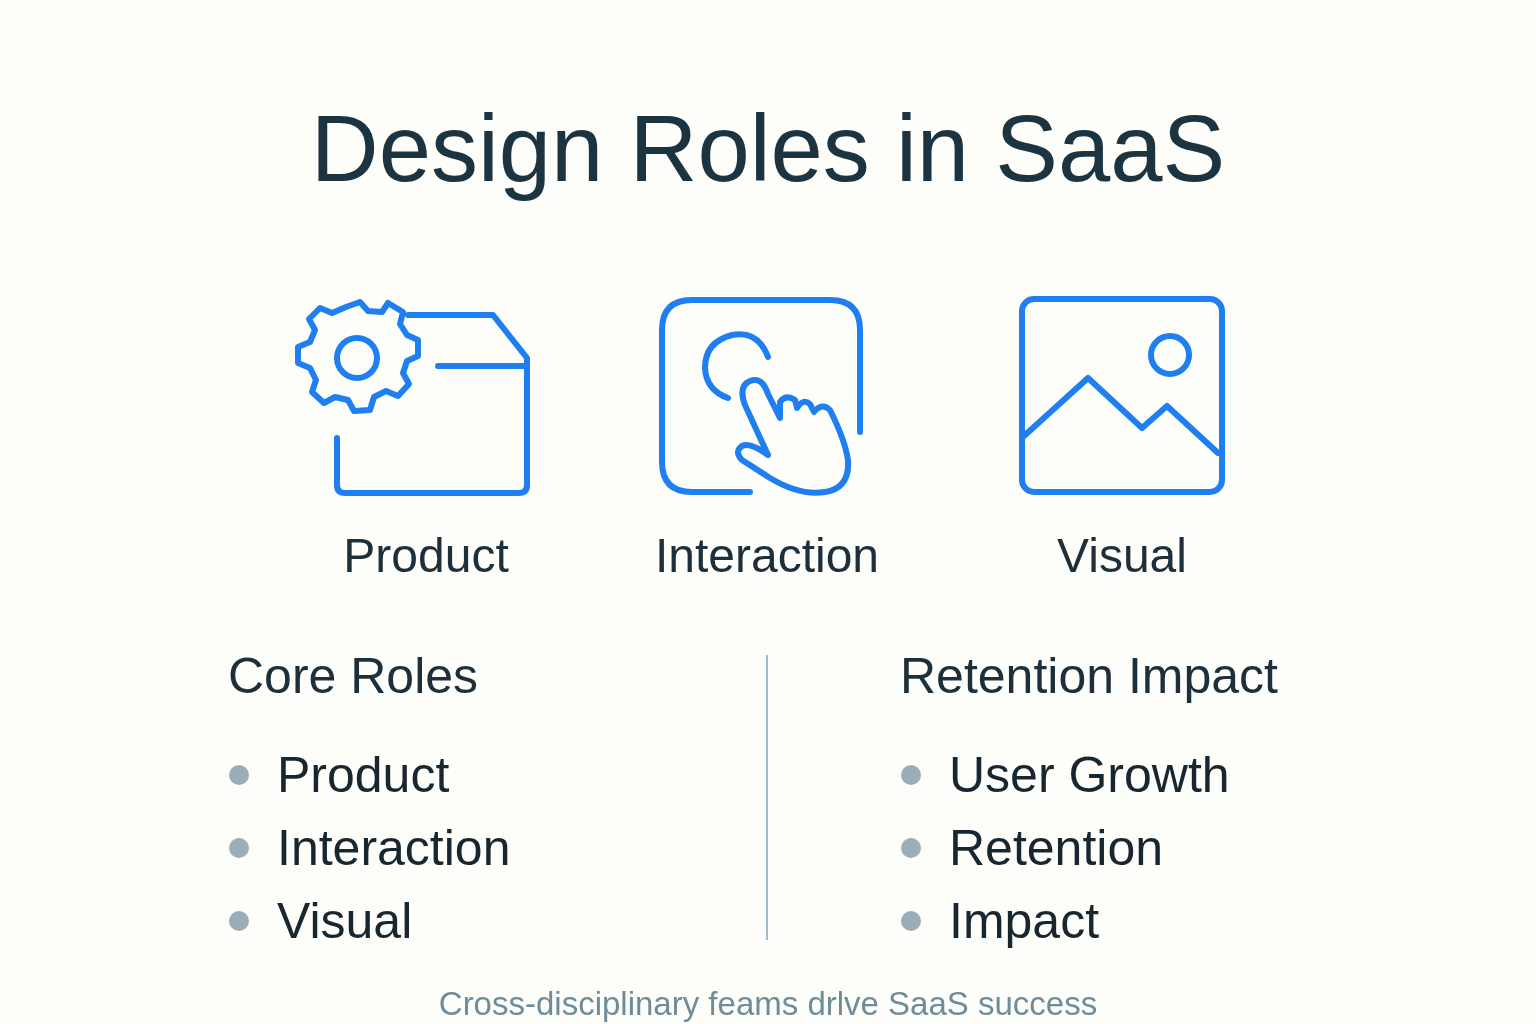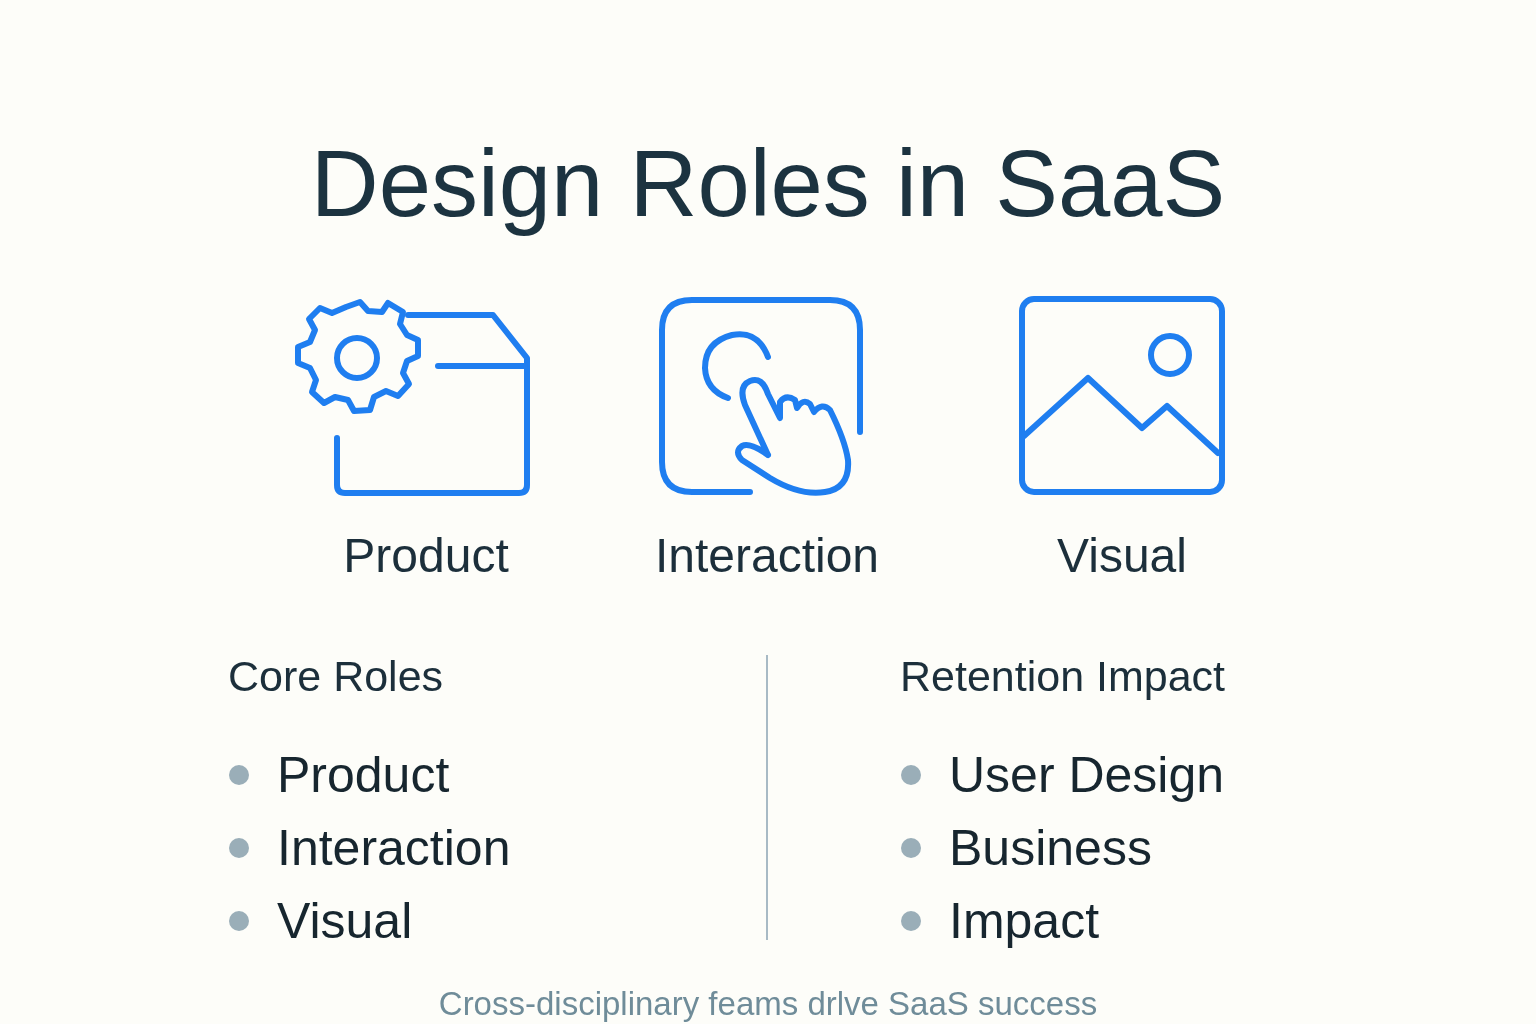--- a/index.html
+++ b/index.html
@@ -6,30 +6,30 @@
     body {
       width: 1536px; height: 1024px;
       background: #fdfdf9;
       position: relative; overflow: hidden;
       font-family: "Liberation Sans", "DejaVu Sans", sans-serif;
       color: #1c3140;
     }
     .title {
       position: absolute; left: 0; width: 1536px; top: 94px;
       text-align: center; font-size: 94px; font-weight: 500;
-      color: #1c3340; letter-spacing: 0px; line-height: 110px; margin-top: 35px;
+      color: #1c3340; letter-spacing: 0px; line-height: 110px;
     }
     .icon { position: absolute; }
     .icon svg { display: block; }
     .role-label {
       position: absolute; top: 526px; font-size: 48px; color: #1c2f3b;
       line-height: 60px; white-space: nowrap; transform: translateX(-50%);
     }
     .section-heading {
-      position: absolute; top: 646px; font-size: 43px; font-weight: 500;
+      position: absolute; top: 646px; font-size: 50px; font-weight: 500;
       color: #1c2f3b; line-height: 60px; white-space: nowrap;
     }
     .bullet-list { position: absolute; top: 738px; margin: 0; padding: 0; list-style: none; }
     .bullet-item {
       height: 73px; display: flex; align-items: center; font-size: 50px; color: #17262f;
       white-space: nowrap;
     }
     .bullet-dot {
       width: 20px; height: 20px; border-radius: 50%; background: #9aaeb8;
       margin-right: 28px; flex-shrink: 0;
@@ -94,25 +94,25 @@
     <span>Visual</span>
   </li>
 </ul>
 
 <div class="divider"></div>
 
 <div class="section-heading" style="left:900px;">Retention Impact</div>
 <ul class="bullet-list" style="left:901px;">
   <li class="bullet-item">
     <span class="bullet-dot"></span>
-    <span>User Design</span>
+    <span>User Growth</span>
   </li>
   <li class="bullet-item">
     <span class="bullet-dot"></span>
-    <span>Business</span>
+    <span>Retention</span>
   </li>
   <li class="bullet-item">
     <span class="bullet-dot"></span>
     <span>Impact</span>
   </li>
 </ul>
 
 <div class="footer">Cross-disciplinary feams drlve SaaS success</div>
 
 </body></html>

